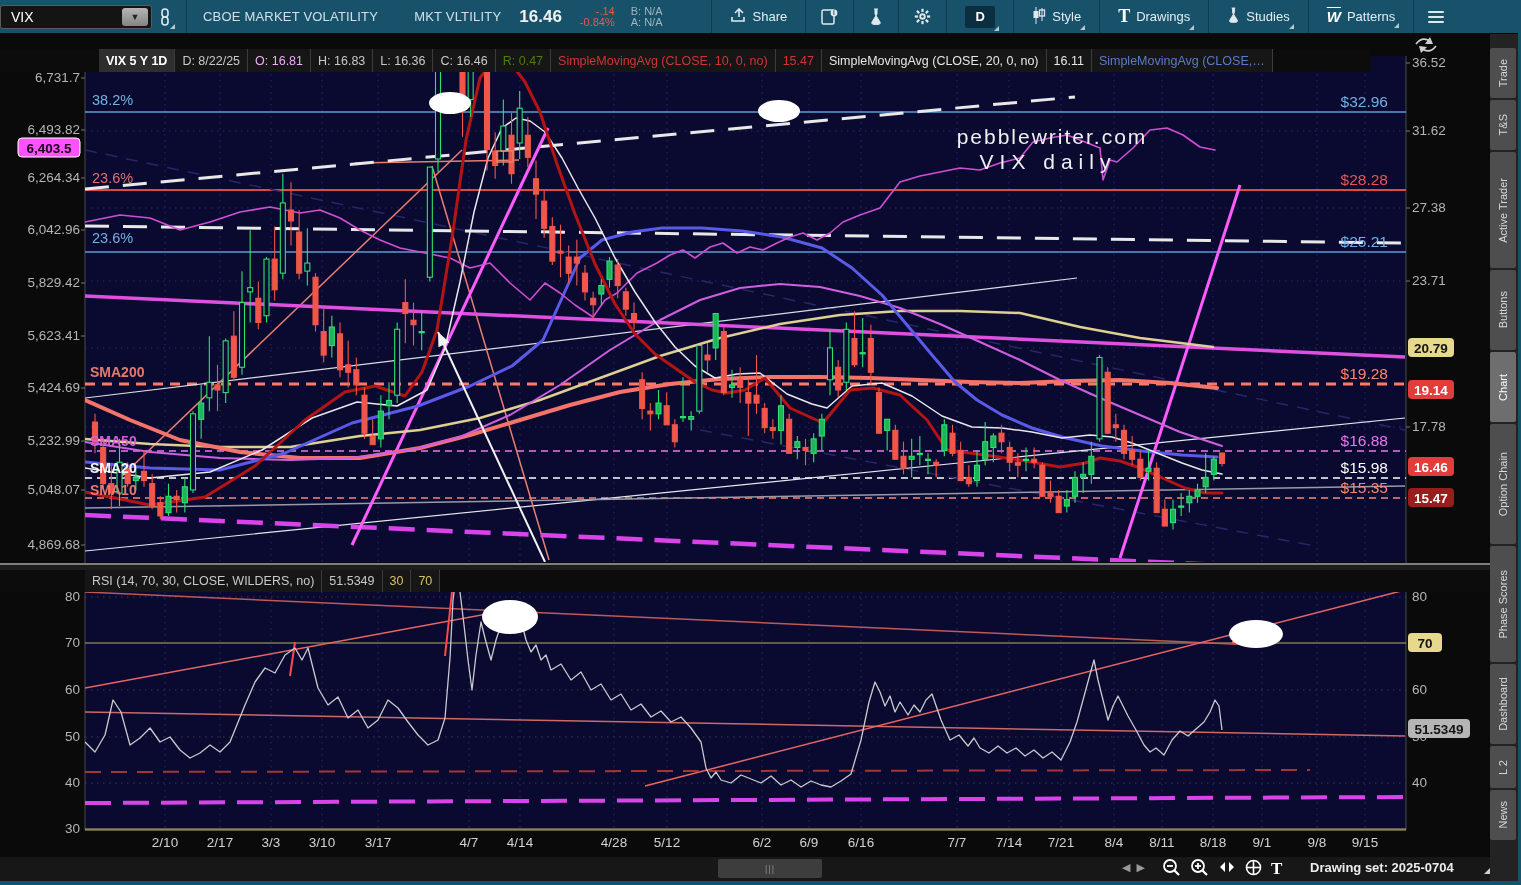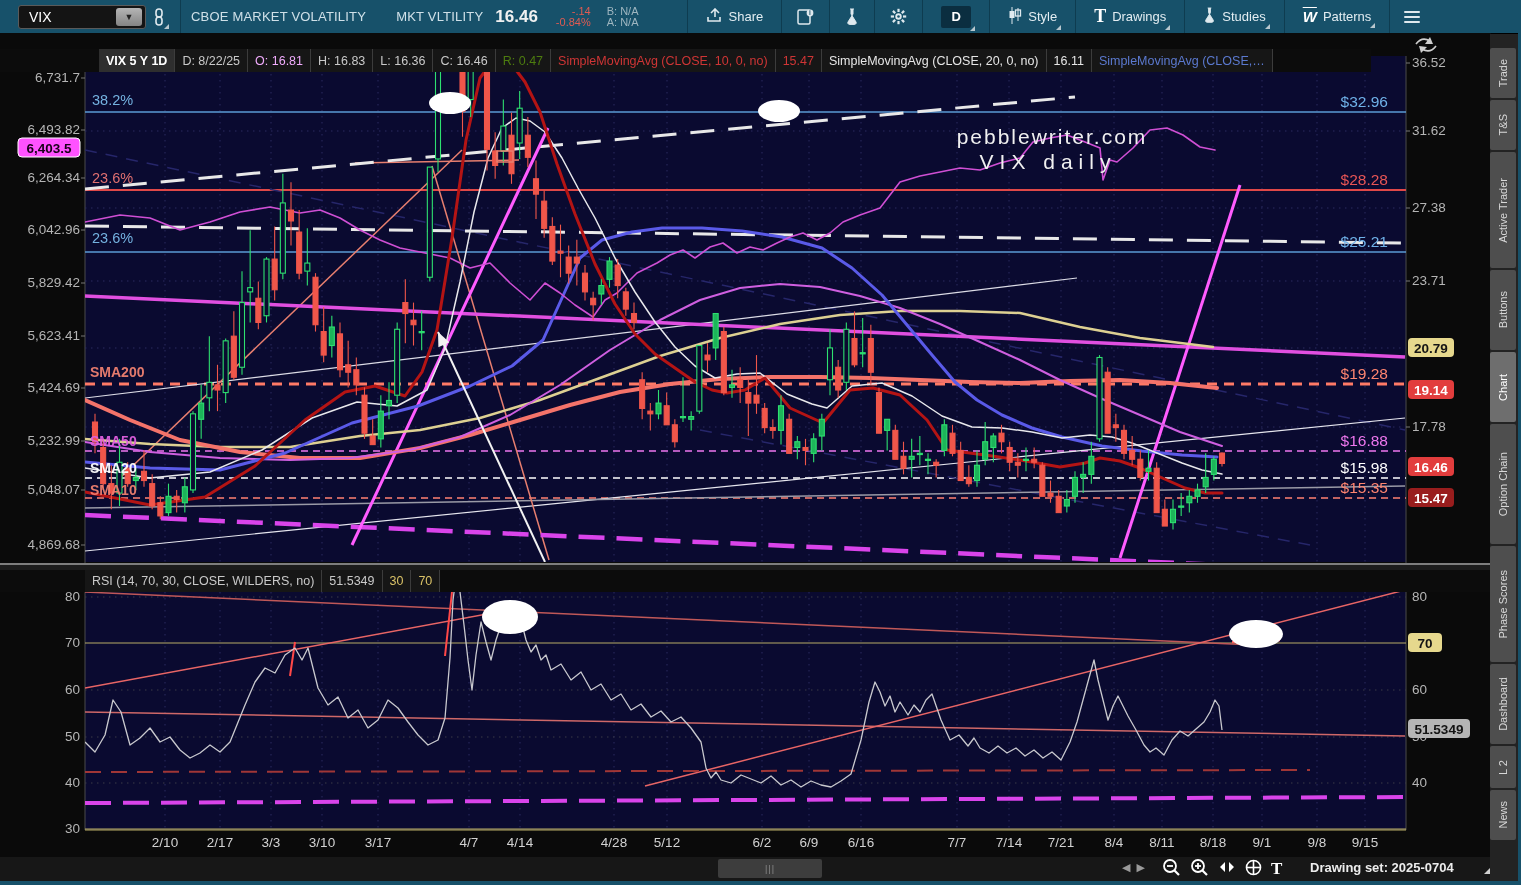--- a/index.html
+++ b/index.html
@@ -1,27 +1,27 @@
 <!DOCTYPE html>
 <html><head>
 <meta charset="utf-8">
 <style>
 *{box-sizing:border-box;margin:0;padding:0}
 body{background:#000;font-family:"Liberation Sans",sans-serif}
 #stage{position:relative;width:1521px;height:885px;overflow:hidden;background:#000}
 svg text{font-family:"Liberation Sans",sans-serif}
 
 .topbar{position:absolute;left:0;top:0;width:1521px;height:33px;background:#17516a;display:flex;align-items:center;color:#cfe0e8;font-size:13px;z-index:30}
-.symbox{display:flex;align-items:center;background:#141414;border:1px solid #5a5a5a;border-radius:3px;height:24px;width:128px;margin-left:18px;padding:0 3px 0 10px;color:#fff;font-size:14px}
+.symbox{display:flex;align-items:center;background:#141414;border:1px solid #5a5a5a;border-radius:3px;height:24px;width:152px;padding:0 3px 0 10px;color:#fff;font-size:14px}
 .symbox .spacer{flex:1}
 .dd-btn{width:26px;height:18px;border-radius:3px;background:linear-gradient(#b5b5b5,#848484);color:#222;font-size:9px;display:flex;align-items:center;justify-content:center}
 .tb-icon{display:flex;align-items:center;justify-content:center;margin:0 7px;position:relative}
 .corner:after{content:"";position:absolute;right:-4px;bottom:-3px;border-left:5px solid transparent;border-bottom:5px solid #b8c7ce}
 .tb-sep{width:1px;height:33px;background:#0e3c50;margin:0 8px}
-.tb-text{margin:0 2px;letter-spacing:.2px}
+.tb-text{margin:0 8px;letter-spacing:.2px}
 .big-price{font-size:17px;font-weight:bold;color:#f0f0f0;margin:0 10px}
 .mini2{display:flex;flex-direction:column;align-items:flex-end;font-size:11px;line-height:11px;margin:0 8px}
 .mini2.red{color:#e05b52}.mini2.gray{color:#9fb6c0;align-items:flex-end}
 .tb-btn{display:flex;align-items:center;gap:6px;margin:0 10px;color:#e3edf2;position:relative}
 .d-tile{background:#0b2e40;border-radius:2px;width:30px;height:22px;display:flex;align-items:center;justify-content:center;font-weight:bold;color:#fff}
 .t-glyph{font-family:"Liberation Serif",serif;font-weight:bold;font-size:18px;color:#fff}
 .w-glyph{font-style:italic;font-weight:bold;font-size:15px;color:#fff;text-decoration:overline}
 .burger{display:flex;flex-direction:column;gap:3px;margin:0 14px 0 6px}
 .burger i{display:block;width:16px;height:2px;background:#dfe9ee;border-radius:1px}
 

